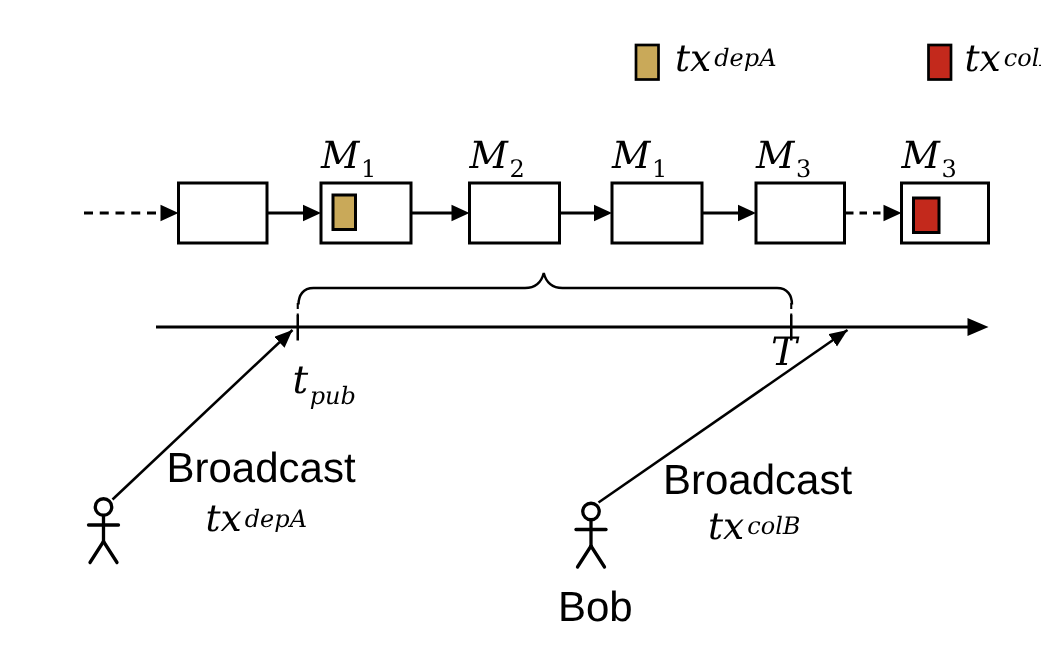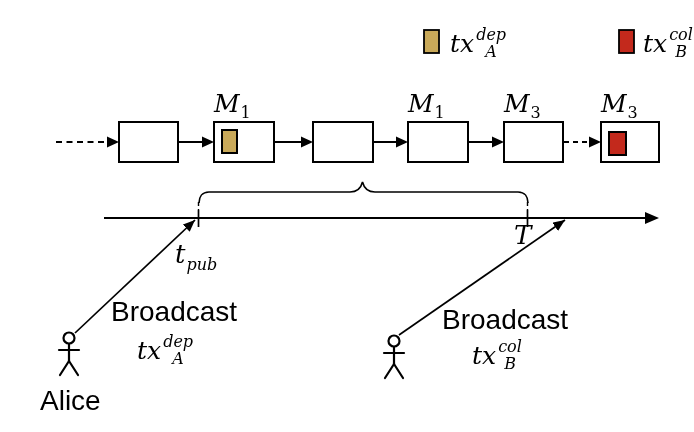--- a/index.html
+++ b/index.html
@@ -15,21 +15,21 @@
   .canvas svg{position:absolute;left:0;top:0;}
   .abs{position:absolute;white-space:nowrap;}
   
   .math{font-family:"DejaVu Serif",serif;font-style:italic;font-size:25px;line-height:1;}
   .msub{font-family:"DejaVu Serif",serif;font-style:normal;font-size:16px;position:relative;top:6px;margin-left:1px;}
   .msub-it{font-family:"DejaVu Serif",serif;font-style:italic;font-size:16px;position:relative;top:7px;margin-left:1px;}
   .tick-label{font-family:"DejaVu Serif",serif;font-style:italic;font-size:26px;line-height:1;}
   .block-label{text-align:left;}
   
   .tx-math{display:flex;align-items:center;}
-  .tx-math .stack{display:inline-flex;flex-direction:column;align-items:center;margin-left:2px;}
+  .tx-math .stack{display:inline-flex;align-items:flex-start;margin-left:2px;}
   .tx-math .stack span{font-family:"DejaVu Serif",serif;font-style:italic;font-size:16px;line-height:17px;display:block;}
   
   .sans-lg{font-size:28px;line-height:1.1;}
   .name{font-size:28px;line-height:1.1;}
 </style>
 </head>
 <body>
 
 <div class="canvas">
 
@@ -113,47 +113,50 @@
     <span>tx</span>
     <span class="stack">
       <span>col</span>
       <span>B</span>
     </span>
   </div>
 
   <div class="abs math block-label" style="left:188px;top:91px;width:60px;">
     <span>M</span><span class="msub">1</span>
   </div>
+  <div class="abs math block-label" style="left:287px;top:91px;width:60px;">
+    <span>M</span><span class="msub">2</span>
+  </div>
   <div class="abs math block-label" style="left:382px;top:91px;width:60px;">
     <span>M</span><span class="msub">1</span>
   </div>
   <div class="abs math block-label" style="left:478px;top:91px;width:59px;">
     <span>M</span><span class="msub">3</span>
   </div>
   <div class="abs math block-label" style="left:575px;top:91px;width:58px;">
     <span>M</span><span class="msub">3</span>
   </div>
 
-  <div class="abs tick-label" style="left:149px;top:241px;">
+  <div class="abs tick-label" style="left:169px;top:241px;">
     <span>t</span><span class="msub-it">pub</span>
   </div>
   <div class="abs tick-label" style="left:488px;top:222px;">T</div>
 
   <div class="abs sans-lg" style="left:85px;top:297px;">Broadcast</div>
   <div class="abs tx-math math" style="left:111px;top:333px;">
     <span>tx</span>
     <span class="stack">
       <span>dep</span>
       <span>A</span>
     </span>
   </div>
-  <div class="abs name" style="left:14px;top:386px;">Alice</div>
 
   <div class="abs sans-lg" style="left:416px;top:305px;">Broadcast</div>
   <div class="abs tx-math math" style="left:446px;top:338px;">
     <span>tx</span>
     <span class="stack">
       <span>col</span>
       <span>B</span>
     </span>
   </div>
+  <div class="abs name" style="left:346px;top:390px;">Bob</div>
 
 </div>
 
 </body></html>

